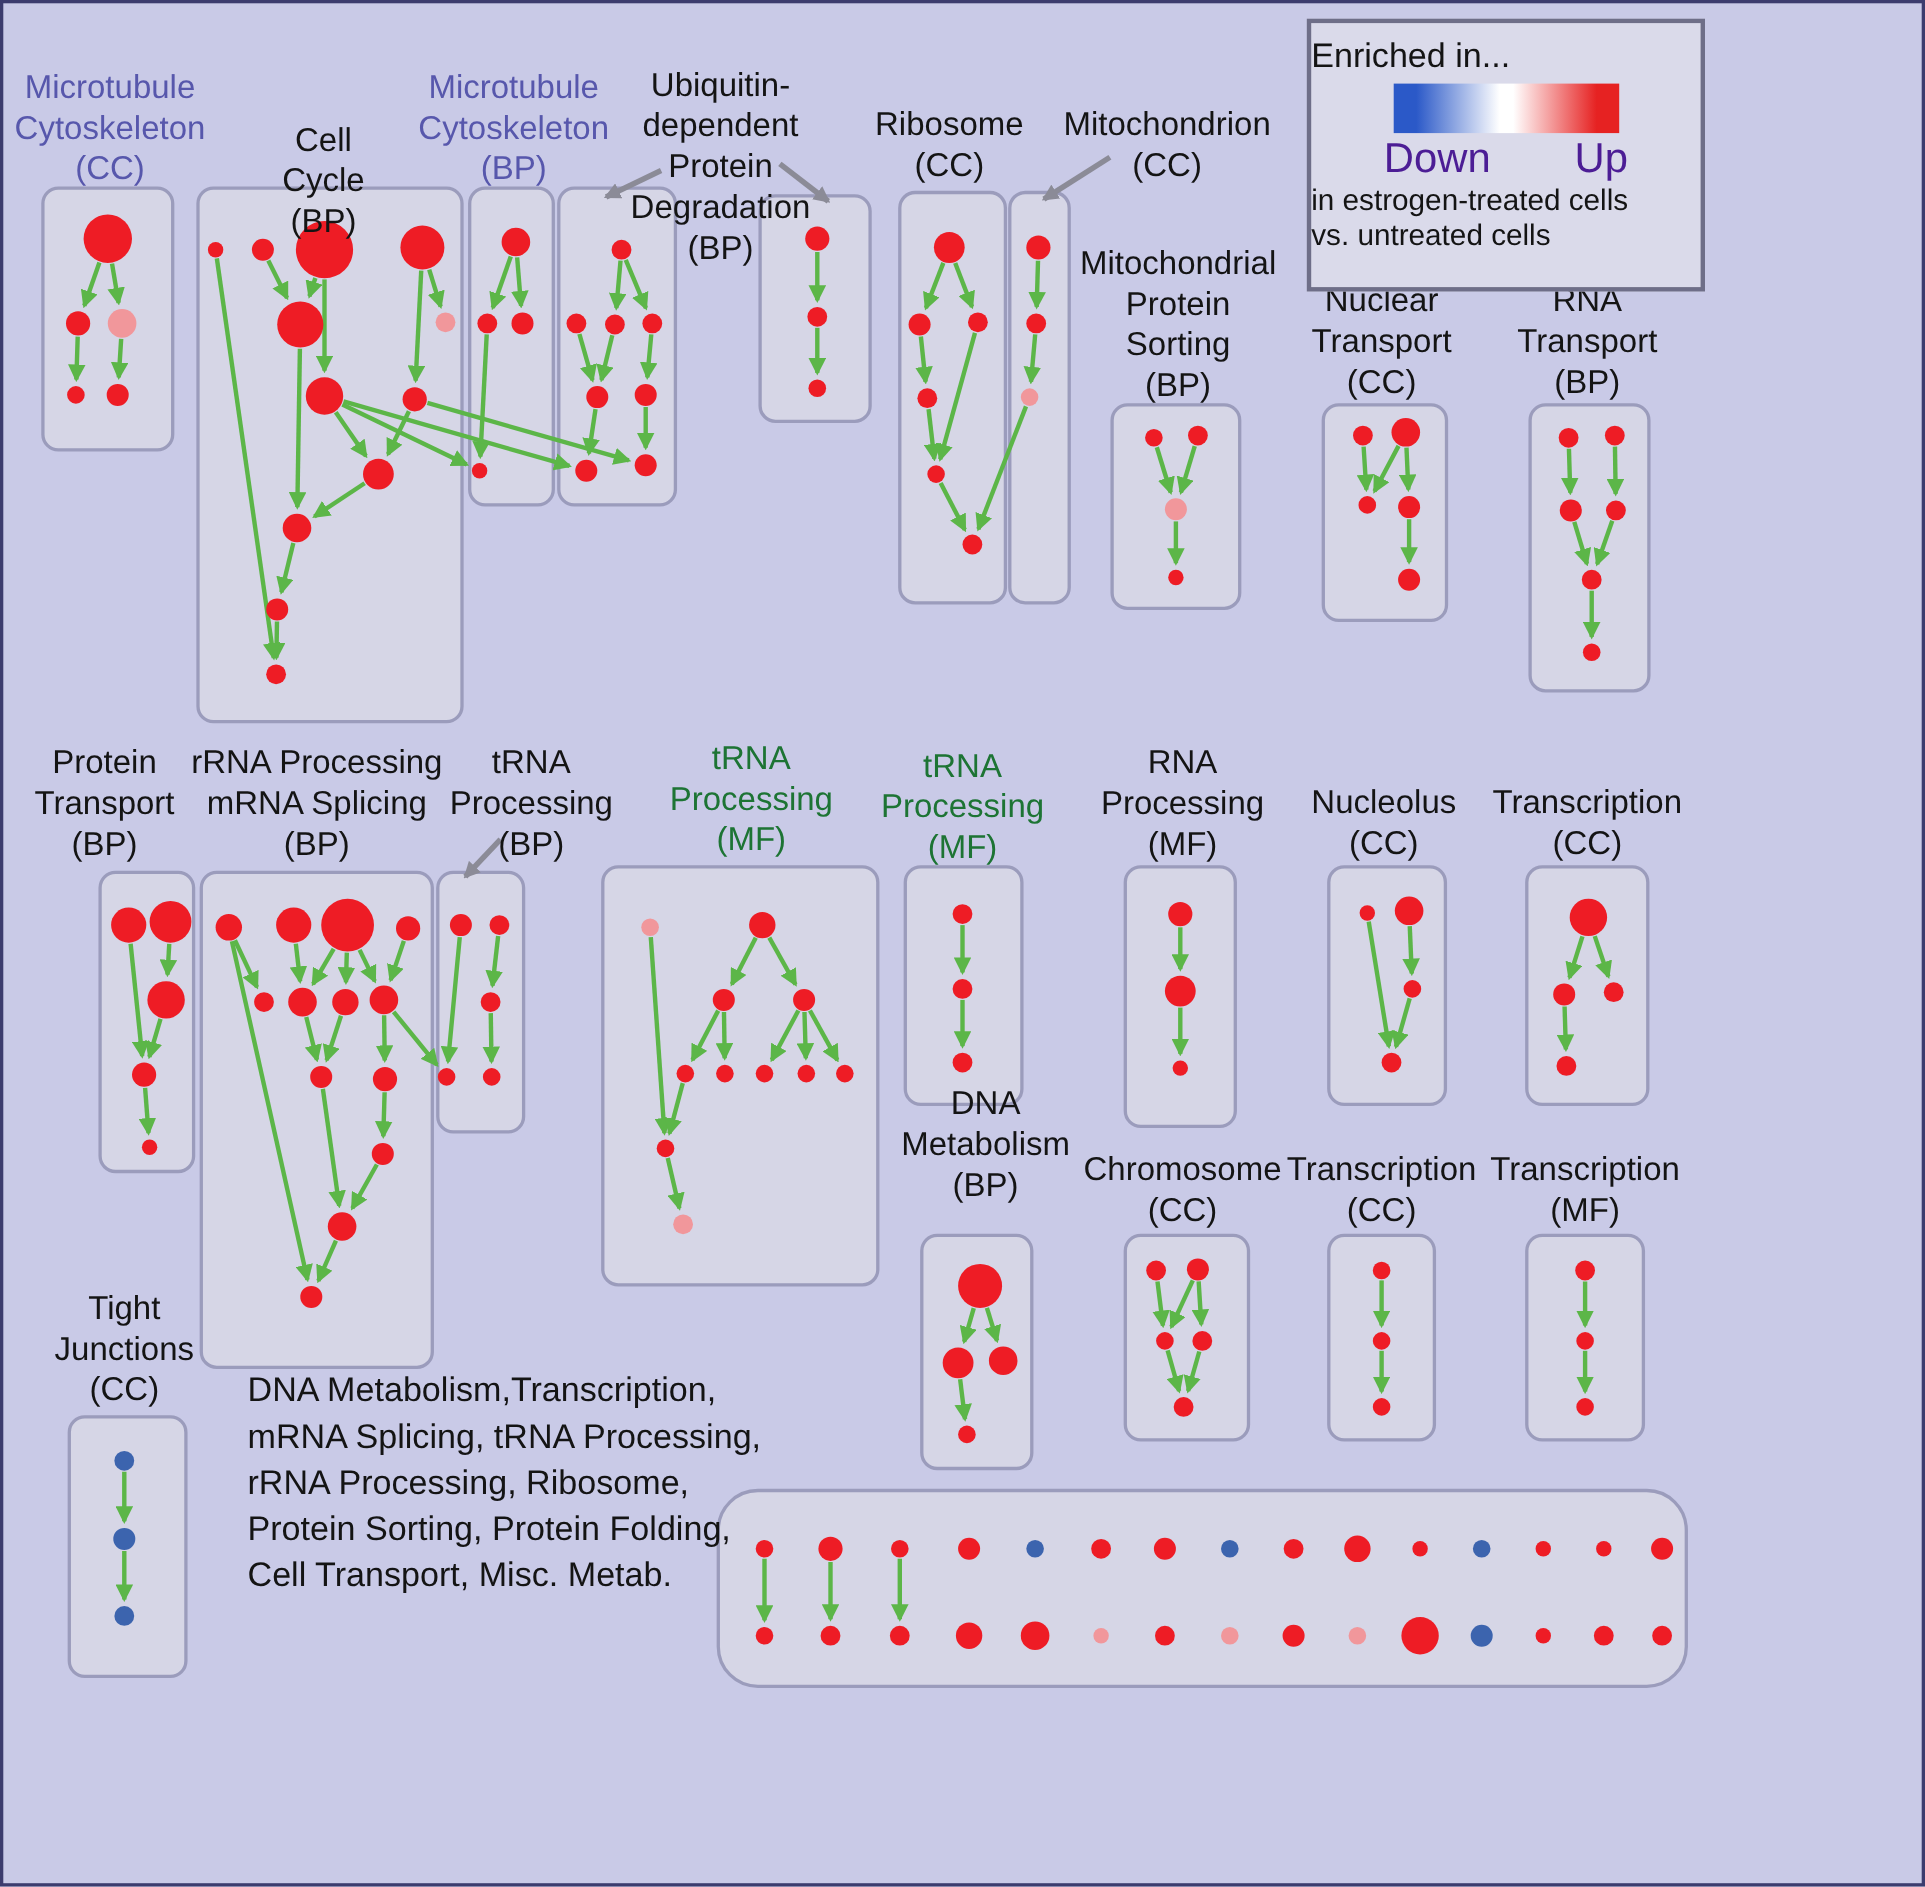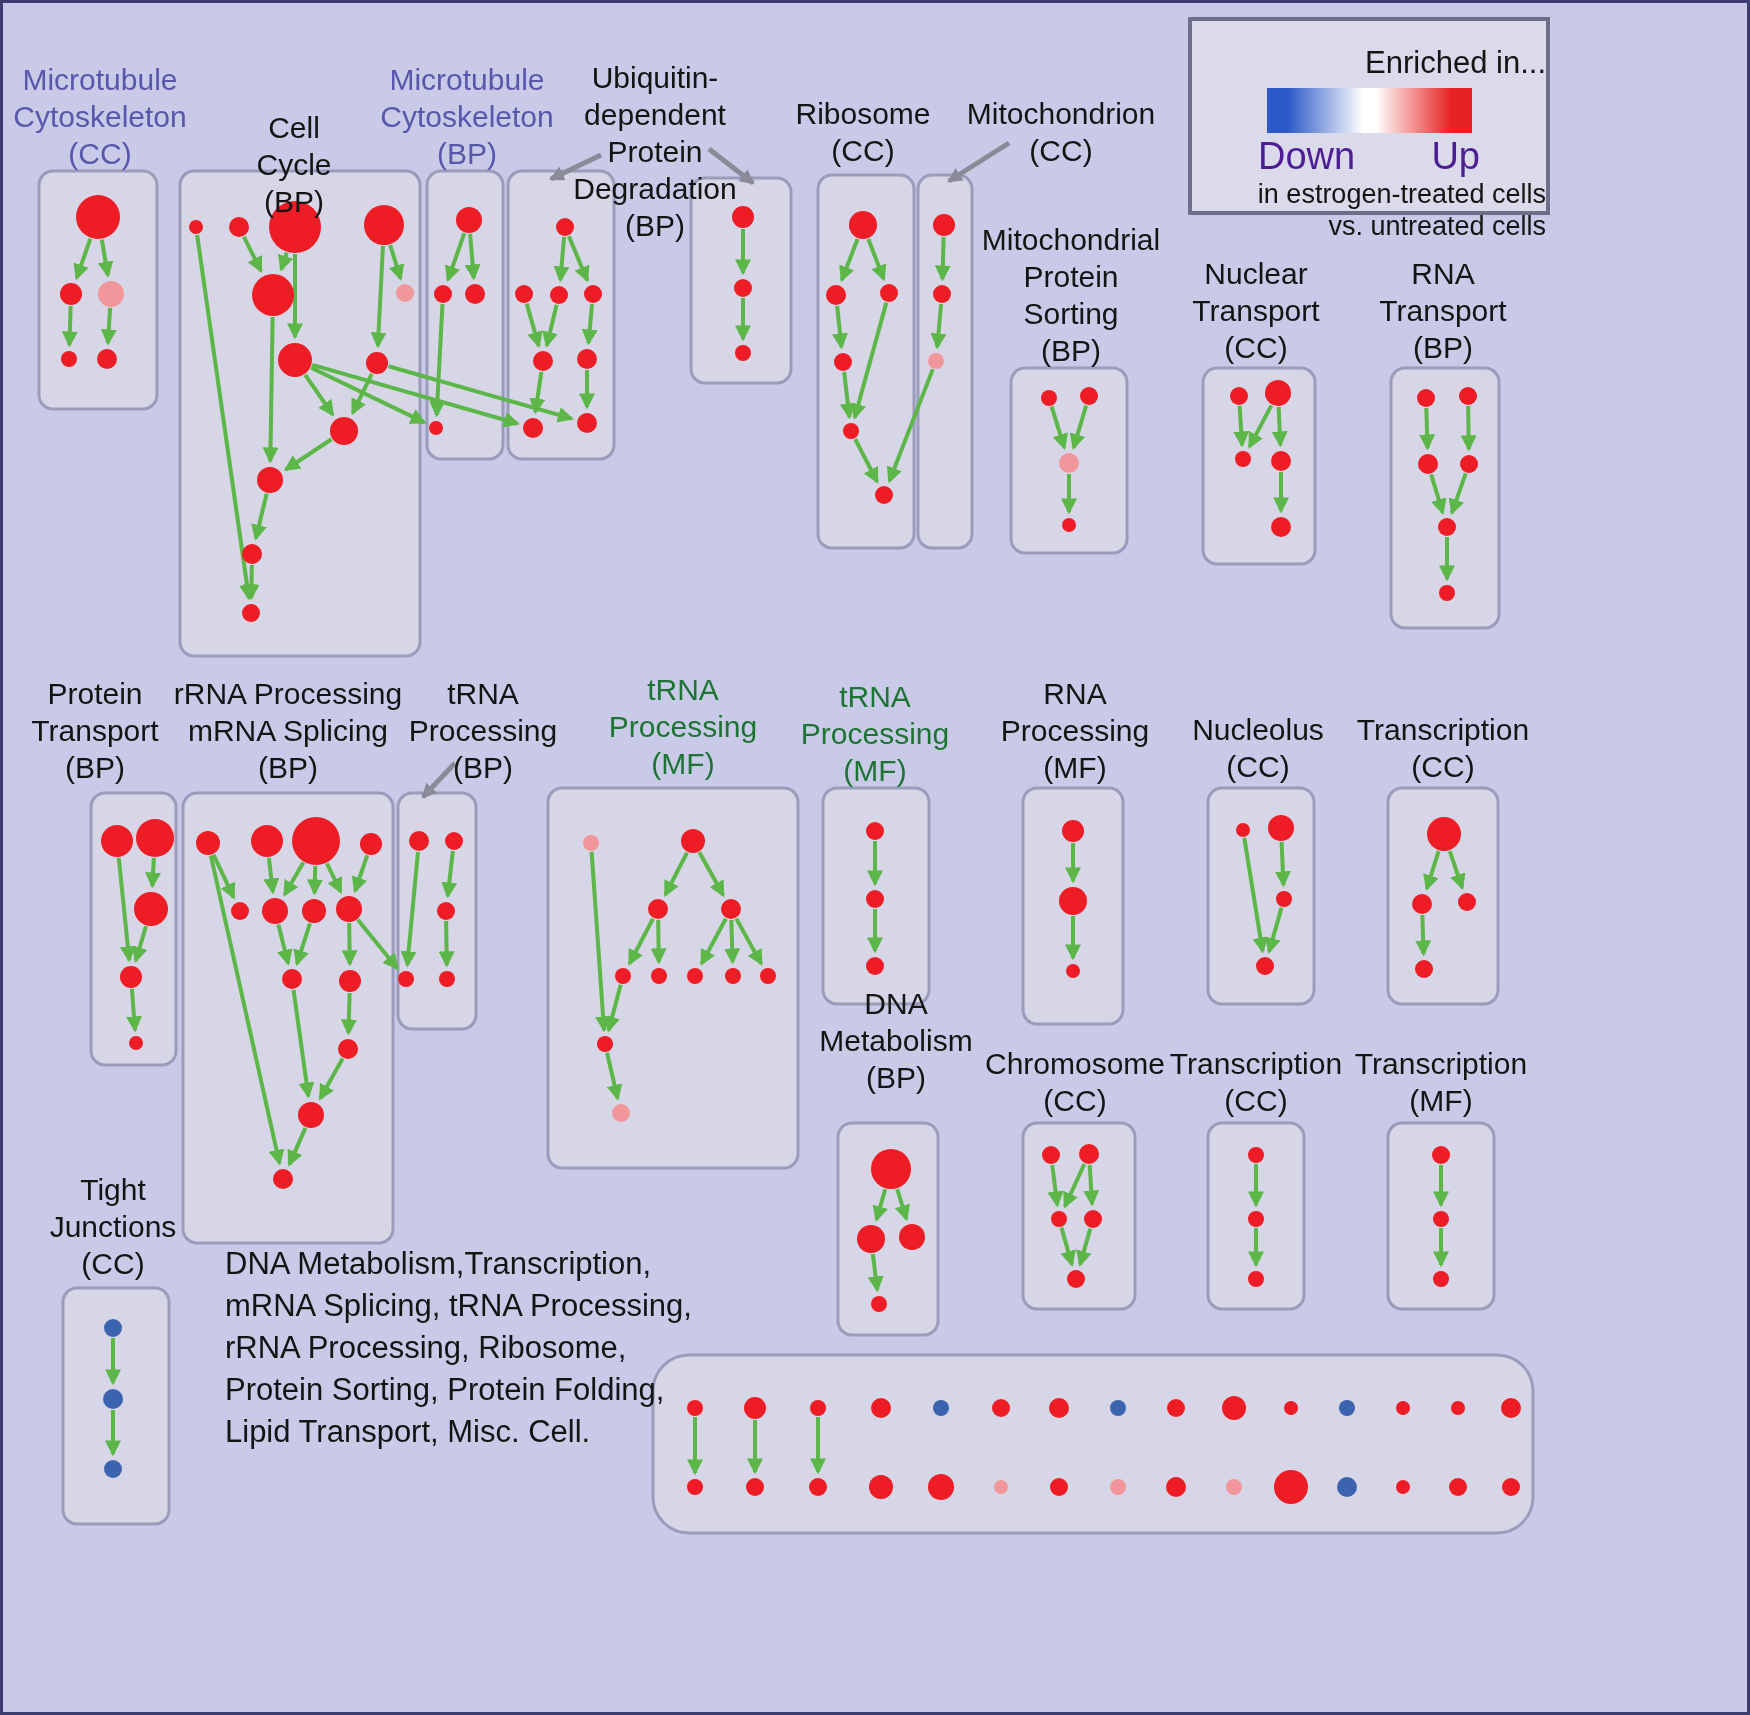--- a/index.html
+++ b/index.html
@@ -20,24 +20,24 @@
   .edge{stroke:var(--edge,#5cb648);stroke-width:4;fill:none;}
   .ann-arrow{stroke:var(--ann,#8b8b97);stroke-width:5;fill:none;}
   #labels{position:absolute;left:0;top:0;width:100%;height:100%;pointer-events:none;}
   .fig-label{
     position:absolute;transform:translateX(-50%);
     text-align:center;font-size:30px;line-height:37px;
     color:#141414;white-space:nowrap;
   }
   .fig-label.left{transform:none;text-align:left;}
   .legend{
-    position:absolute;left:1185px;top:14px;width:362px;height:198px;
+    position:absolute;left:1185px;top:14px;width:362px;height:248px;
     box-sizing:border-box;background:var(--legend-bg,#dadaea);
     border:4px solid var(--legend-border,#6e6e88);
-    text-align:right;padding-top:24px;
+    text-align:left;padding-top:12px;
   }
   .legend-title{font-size:31px;color:#141414;}
   .legend-gradient{width:205px;height:45px;margin:7px auto 2px;}
   .legend-updown{display:flex;justify-content:space-between;padding:0 66px;font-size:38px;color:#4c1d95;}
   .legend-sub{font-size:27px;line-height:32px;color:#141414;}
 </style>
 </head>
 <body>
 
 <div class="figure">
@@ -457,21 +457,21 @@
       <div class="fig-label" style="left: 110px; top: 1168px;">
         <div>Tight</div>
         <div>Junctions</div>
         <div>(CC)</div>
       </div>
       <div class="fig-label left" style="left: 222px; top: 1240px; font-size: 31px; line-height: 42px;">
         <div>DNA Metabolism,Transcription,</div>
         <div>mRNA Splicing, tRNA Processing,</div>
         <div>rRNA Processing, Ribosome,</div>
         <div>Protein Sorting, Protein Folding,</div>
-        <div>Lipid Transport, Misc. Cell.</div>
+        <div>Cell Transport, Misc. Metab.</div>
       </div>
     </div>
 
   <div class="legend">
     <div class="legend-title">Enriched in...</div>
     <div class="legend-gradient" id="legend-gradient" style="background: linear-gradient(to right, rgb(43, 89, 200) 0%, rgb(43, 89, 200) 10%, rgb(255, 255, 255) 47%, rgb(255, 255, 255) 53%, rgb(230, 34, 34) 90%, rgb(230, 34, 34) 100%);"></div>
     <div class="legend-updown">
       <span>Down</span>
       <span>Up</span>
     </div>

